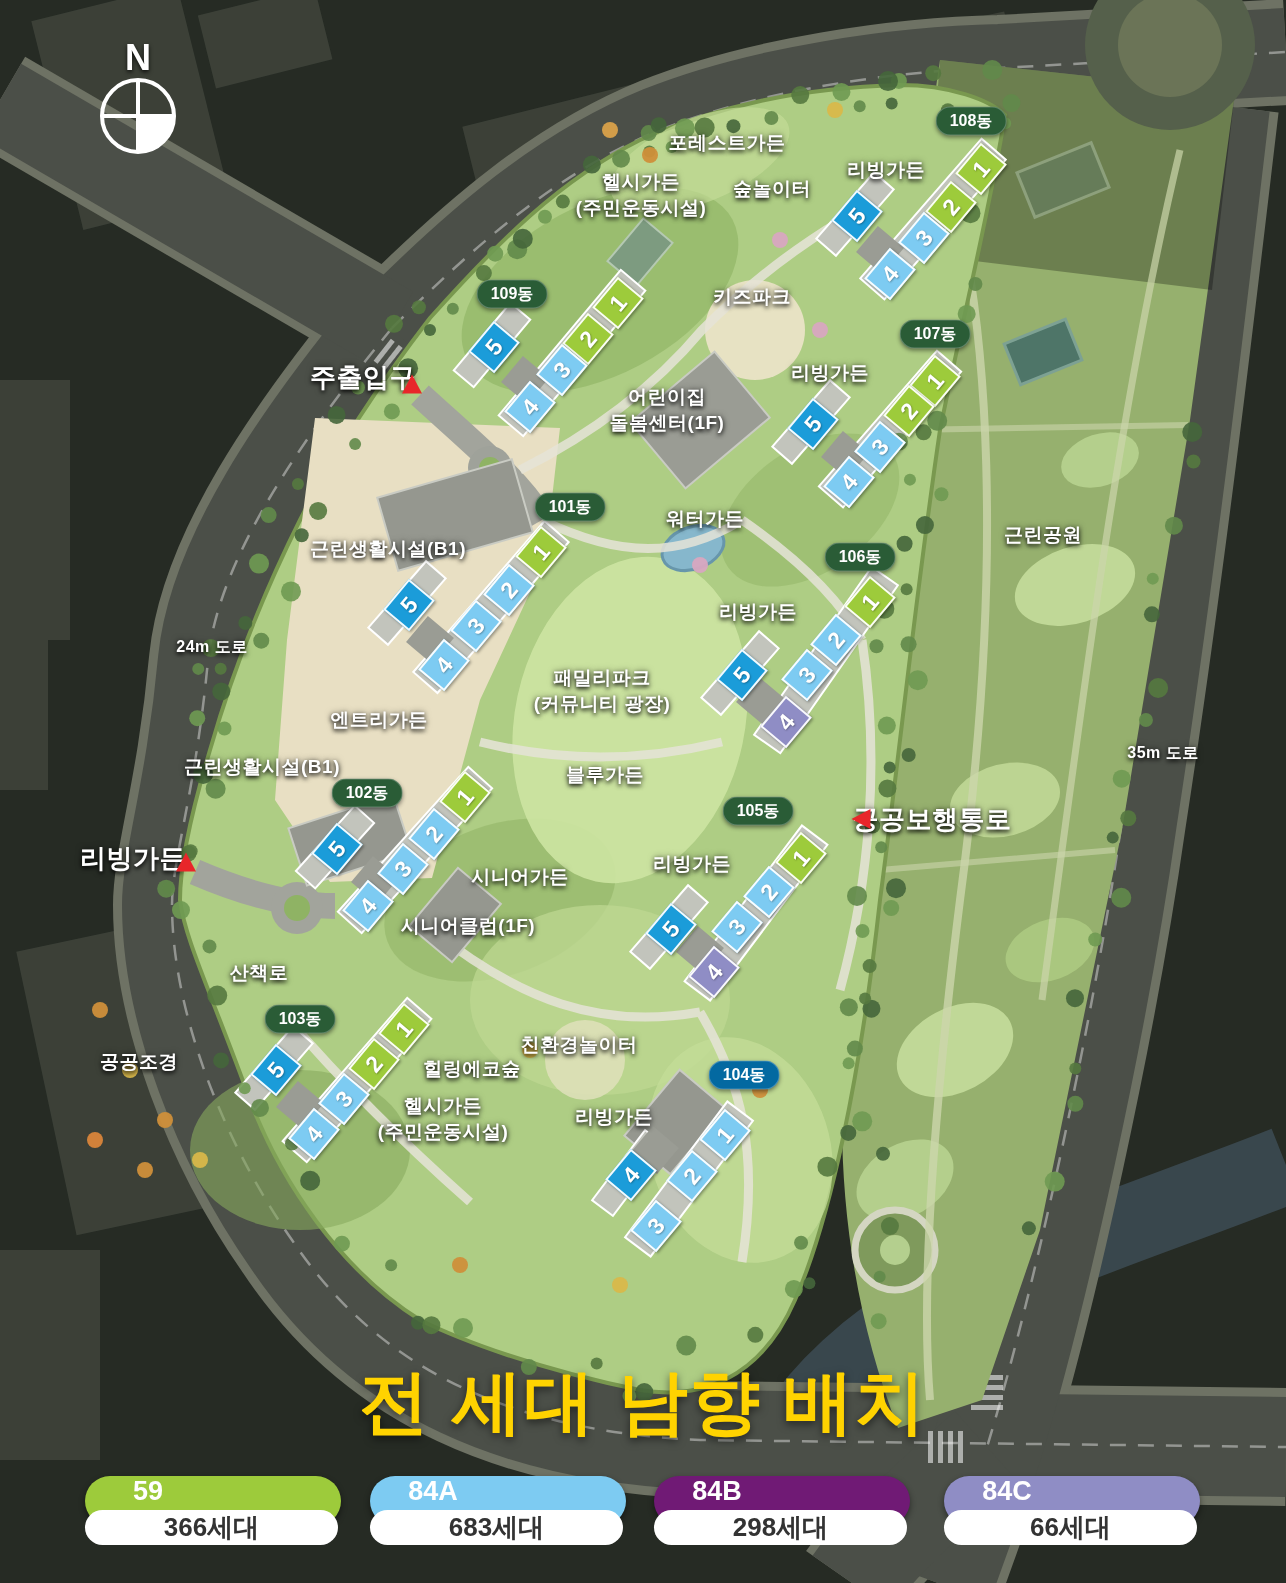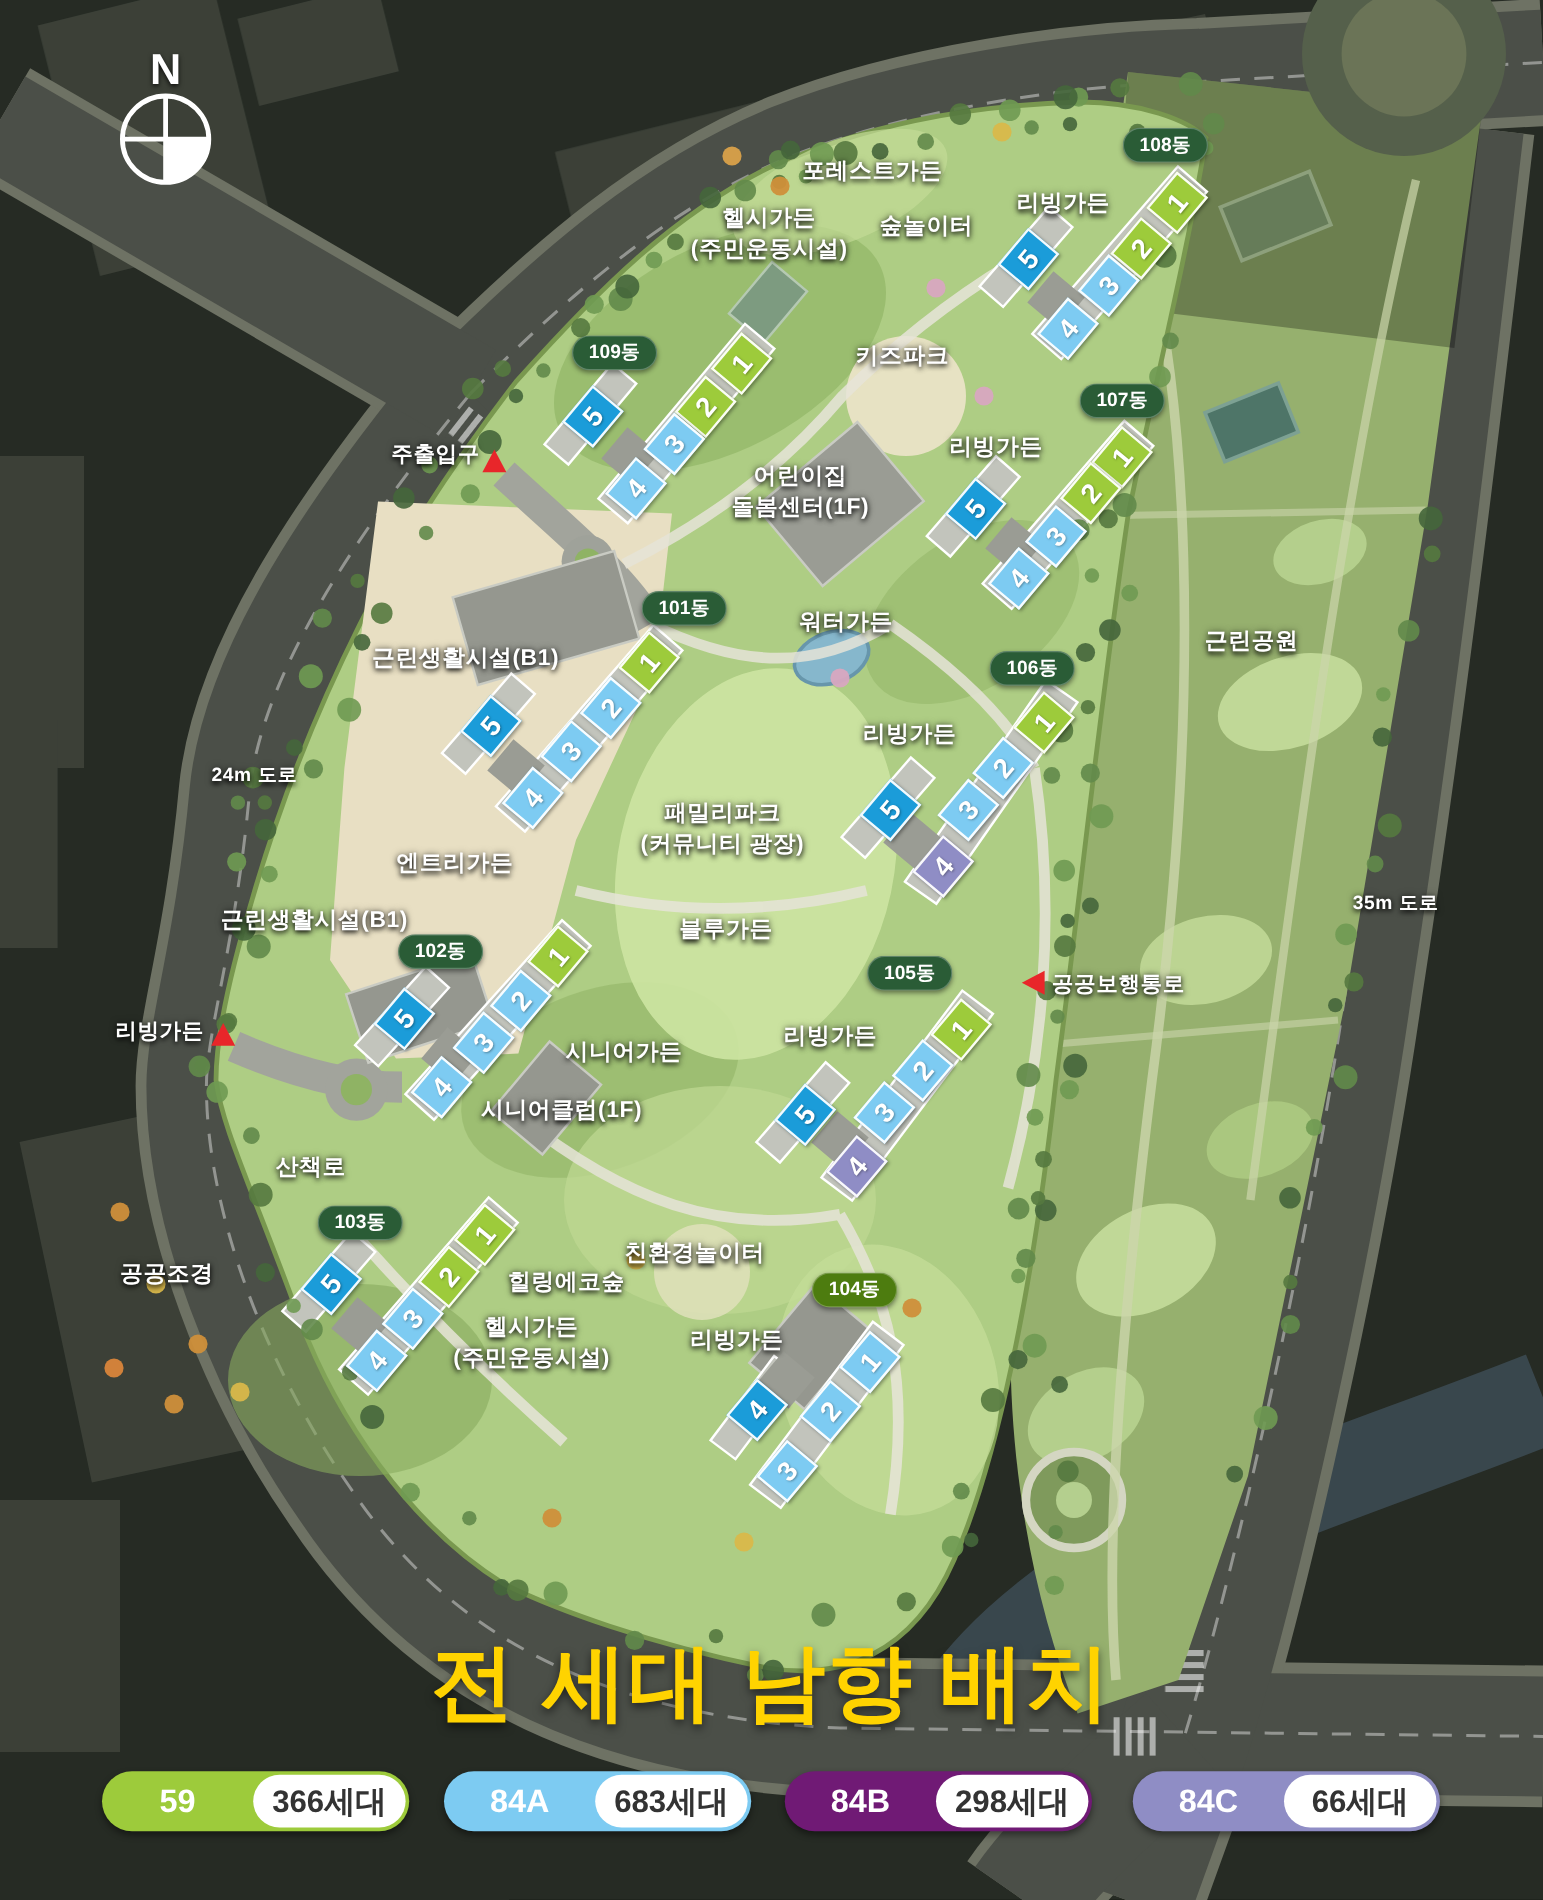--- a/index.html
+++ b/index.html
@@ -5,21 +5,21 @@
   html,body{margin:0;padding:0;background:#1d211c;}
   #stage{position:relative;width:1286px;height:1583px;overflow:hidden;
          font-family:"Liberation Sans","DejaVu Sans",sans-serif;background:#272c25;}
   #base-svg{position:absolute;left:0;top:0;z-index:0;}
   #map-overlay{position:absolute;left:0;top:0;width:100%;height:100%;z-index:2;}
 
   .map-label{position:absolute;transform:translate(-50%,-50%);color:#fff;font-weight:bold;
     font-size:19px;line-height:1.35;text-align:center;white-space:pre-line;letter-spacing:.5px;
     text-shadow:0 2px 4px rgba(0,0,0,.9),0 0 6px rgba(0,0,0,.55);}
   .road-label{font-size:16px;}
-  .entrance-label{font-size:18px;}
+  .entrance-label{font-size:26px;}
 
   .badge{position:absolute;transform:translate(-50%,-50%);background:#2A5C36;color:#fff;
     font-weight:bold;font-size:16px;padding:3px 13px;border-radius:15px;white-space:nowrap;
     box-shadow:0 2px 4px rgba(0,0,0,.45);border:1px solid rgba(255,255,255,.25);}
 
   .chip{position:absolute;width:36px;height:30px;display:flex;align-items:center;justify-content:center;
     color:#fff;font-weight:bold;font-size:23px;border:2px solid rgba(255,255,255,.95);
     box-shadow:0 2px 3px rgba(0,0,0,.35);text-shadow:0 1px 2px rgba(0,0,0,.35);}
 
   .tri{position:absolute;width:0;height:0;transform:translate(-50%,-50%);}
@@ -28,21 +28,21 @@
 
   #compass{position:absolute;left:98px;top:40px;width:80px;text-align:center;z-index:3;}
   #compass .letter{color:#fff;font-weight:bold;font-size:36px;line-height:1;
     text-shadow:0 2px 4px rgba(0,0,0,.8);}
   #main-title{position:absolute;left:0;top:1356px;width:100%;text-align:center;
     font-size:70px;font-weight:bold;letter-spacing:2px;z-index:3;
     text-shadow:0 3px 8px rgba(0,0,0,.55);}
 
   #legend{position:absolute;left:0;top:1476px;width:100%;height:54px;z-index:3;}
   .pill{position:absolute;width:256px;height:50px;border-radius:26px;display:flex;padding:0;
-    box-shadow:0 3px 6px rgba(0,0,0,.45);}
+    box-shadow:0 3px 6px rgba(0,0,0,.45);flex-direction:column;}
   .pill-type{width:126px;display:flex;align-items:center;justify-content:center;
     color:#fff;font-weight:bold;font-size:27px;}
   .pill-count{flex:1;margin:3px 3px 3px 0;background:#fff;border-radius:23px;
     display:flex;align-items:center;justify-content:center;color:#333;font-weight:bold;font-size:26px;}
 </style>
 </head>
 <body>
 
 <div id="stage">
 
@@ -447,21 +447,21 @@
       <div class="chip" style="background: rgb(157, 203, 59); left: 384px; top: 1012px; transform: rotate(-50deg);">1</div>
       <div class="chip" style="background: rgb(157, 203, 59); left: 354px; top: 1047px; transform: rotate(-50deg);">2</div>
       <div class="chip" style="background: rgb(125, 203, 242); left: 324px; top: 1082px; transform: rotate(-50deg);">3</div>
       <div class="chip" style="background: rgb(125, 203, 242); left: 294px; top: 1117px; transform: rotate(-50deg);">4</div>
       <div class="chip" style="background: rgb(27, 156, 217); left: 256px; top: 1053px; transform: rotate(-50deg);">5</div>
       <div class="badge" style="left: 300px; top: 1019px; background: rgb(42, 92, 54);">103동</div>
       <div class="chip" style="background: rgb(125, 203, 242); left: 705px; top: 1118px; transform: rotate(-50deg);">1</div>
       <div class="chip" style="background: rgb(125, 203, 242); left: 672px; top: 1159px; transform: rotate(-50deg);">2</div>
       <div class="chip" style="background: rgb(125, 203, 242); left: 636px; top: 1209px; transform: rotate(-50deg);">3</div>
       <div class="chip" style="background: rgb(27, 156, 217); left: 611px; top: 1158px; transform: rotate(-50deg);">4</div>
-      <div class="badge" style="left: 712px; top: 1075px; background: #4d7c0f;">104동</div>
+      <div class="badge" style="left: 744px; top: 1075px; background: #0369a1;">104동</div>
       <div class="chip" style="background: rgb(157, 203, 59); left: 781px; top: 841px; transform: rotate(-50deg);">1</div>
       <div class="chip" style="background: rgb(125, 203, 242); left: 749px; top: 875px; transform: rotate(-50deg);">2</div>
       <div class="chip" style="background: rgb(125, 203, 242); left: 717px; top: 910px; transform: rotate(-50deg);">3</div>
       <div class="chip" style="background: rgb(143, 141, 197); left: 694px; top: 955px; transform: rotate(-50deg);">4</div>
       <div class="chip" style="background: rgb(27, 156, 217); left: 651px; top: 912px; transform: rotate(-50deg);">5</div>
       <div class="badge" style="left: 758px; top: 811px; background: rgb(42, 92, 54);">105동</div>
       <div class="chip" style="background: rgb(157, 203, 59); left: 850px; top: 585px; transform: rotate(-50deg);">1</div>
       <div class="chip" style="background: rgb(125, 203, 242); left: 816px; top: 623px; transform: rotate(-50deg);">2</div>
       <div class="chip" style="background: rgb(125, 203, 242); left: 787px; top: 658px; transform: rotate(-50deg);">3</div>
       <div class="chip" style="background: rgb(143, 141, 197); left: 766px; top: 705px; transform: rotate(-50deg);">4</div>

